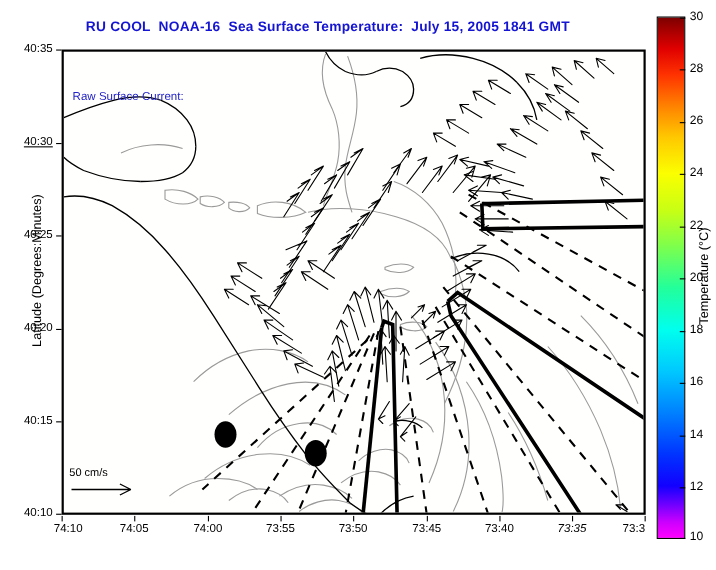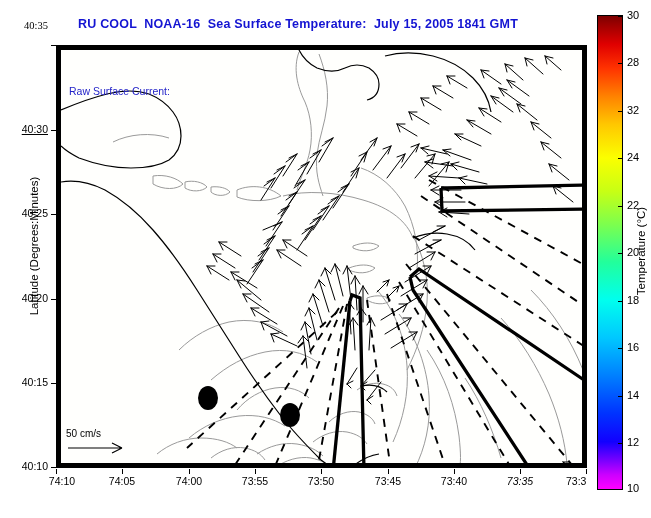--- a/index.html
+++ b/index.html
@@ -7,21 +7,21 @@
        font-family:"Liberation Sans",sans-serif;}
   #stage{position:relative;width:651px;height:518px;background:#ffffff;}
 
   
   #title{position:absolute;left:0;top:17px;width:596px;text-align:center;
          color:#1414d2;font-size:12.5px;font-weight:bold;letter-spacing:.2px;
          white-space:pre;}
 
   
   #plot{position:absolute;left:56px;top:45px;width:531px;height:423px;
-        background:#fffffd;border:5px solid #000000;box-sizing:border-box;
+        background:#fffffd;border:2px solid #000000;box-sizing:border-box;
         overflow:hidden;}
   #plotsvg{position:absolute;left:0;top:0;width:529px;height:421px;}
 
   
   #subtitle{position:absolute;left:8px;top:6px;color:#2323c8;font-size:10.5px;
             line-height:14px;white-space:pre;z-index:6;}
   #scalebar{position:absolute;left:5px;top:378px;z-index:6;}
   #scalebar .lbl{font-size:10px;color:#000;white-space:nowrap;}
   #scalebar svg{display:block;margin-top:1px;}
 
@@ -301,21 +301,21 @@
   </div>
 
   <div>
     <div class="tick" style="left:51px;top:45px;width:5px;height:1px;"></div>
     <div class="tick" style="left:51px;top:130px;width:5px;height:1px;"></div>
     <div class="tick" style="left:51px;top:214px;width:5px;height:1px;"></div>
     <div class="tick" style="left:51px;top:299px;width:5px;height:1px;"></div>
     <div class="tick" style="left:51px;top:383px;width:5px;height:1px;"></div>
     <div class="tick" style="left:51px;top:467px;width:5px;height:1px;"></div>
 
-    <div class="ytl" style="left:2px;top:20px;font-family:Liberation Serif, serif;">40:35</div>
+    <div class="ytl" style="left:2px;top:38px;">40:35</div>
     <div class="ytl" style="left:2px;top:123px;text-decoration:underline;">40:30</div>
     <div class="ytl" style="left:2px;top:207px;">40:25</div>
     <div class="ytl" style="left:2px;top:292px;">40:20</div>
     <div class="ytl" style="left:2px;top:376px;">40:15</div>
     <div class="ytl" style="left:2px;top:460px;">40:10</div>
   </div>
 
   <div id="ylabel">Latitude (Degrees:Minutes)</div>
 
   <div id="cbar"></div>
@@ -327,21 +327,21 @@
     <div class="cbtick" style="top:206px;"></div>
     <div class="cbtick" style="top:253px;"></div>
     <div class="cbtick" style="top:301px;"></div>
     <div class="cbtick" style="top:348px;"></div>
     <div class="cbtick" style="top:396px;"></div>
     <div class="cbtick" style="top:443px;"></div>
     <div class="cbtick" style="top:489px;"></div>
 
     <div class="cbtl" style="top:9px;">30</div>
     <div class="cbtl" style="top:56px;">28</div>
-    <div class="cbtl" style="top:104px;">32</div>
+    <div class="cbtl" style="top:104px;">26</div>
     <div class="cbtl" style="top:151px;">24</div>
     <div class="cbtl" style="top:199px;">22</div>
     <div class="cbtl" style="top:246px;">20</div>
     <div class="cbtl" style="top:294px;">18</div>
     <div class="cbtl" style="top:341px;">16</div>
     <div class="cbtl" style="top:389px;">14</div>
     <div class="cbtl" style="top:436px;">12</div>
     <div class="cbtl" style="top:482px;">10</div>
   </div>
   <div id="cblabel">Temperature (°C)</div>

